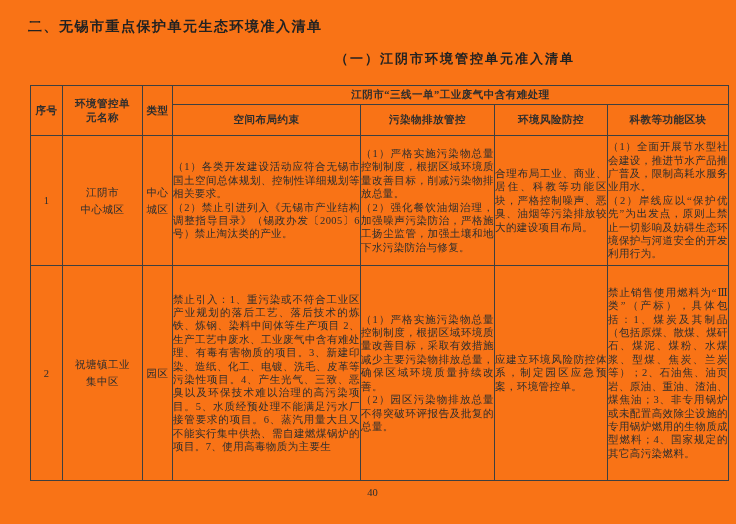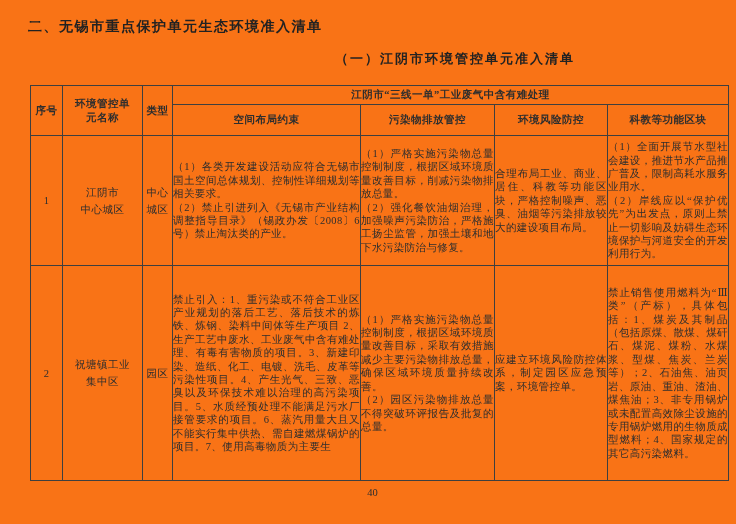--- a/index.html
+++ b/index.html
@@ -121,21 +121,21 @@
       </tr>
     </thead>
     <tbody>
       <tr class="body-row-1">
         <td class="center-cell">1</td>
         <td class="center-cell">江阴市
 中心城区</td>
         <td class="center-cell">中心
 城区</td>
         <td class="content-cell">（1）各类开发建设活动应符合无锡市国土空间总体规划、控制性详细规划等相关要求。
-（2）禁止引进列入《无锡市产业结构调整指导目录》（锡政办发〔2008〕6号）禁止淘汰类的产业。</td>
+（2）禁止引进列入《无锡市产业结构调整指导目录》（锡政办发〔2005〕6号）禁止淘汰类的产业。</td>
         <td class="content-cell">（1）严格实施污染物总量控制制度，根据区域环境质量改善目标，削减污染物排放总量。
 （2）强化餐饮油烟治理，加强噪声污染防治，严格施工扬尘监管，加强土壤和地下水污染防治与修复。</td>
         <td class="content-cell">合理布局工业、商业、居住、科教等功能区块，严格控制噪声、恶臭、油烟等污染排放较大的建设项目布局。</td>
         <td class="content-cell">（1）全面开展节水型社会建设，推进节水产品推广普及，限制高耗水服务业用水。
 （2）岸线应以“保护优先”为出发点，原则上禁止一切影响及妨碍生态环境保护与河道安全的开发利用行为。</td>
       </tr>
       <tr class="body-row-2">
         <td class="center-cell">2</td>
         <td class="center-cell">祝塘镇工业
 集中区</td>

